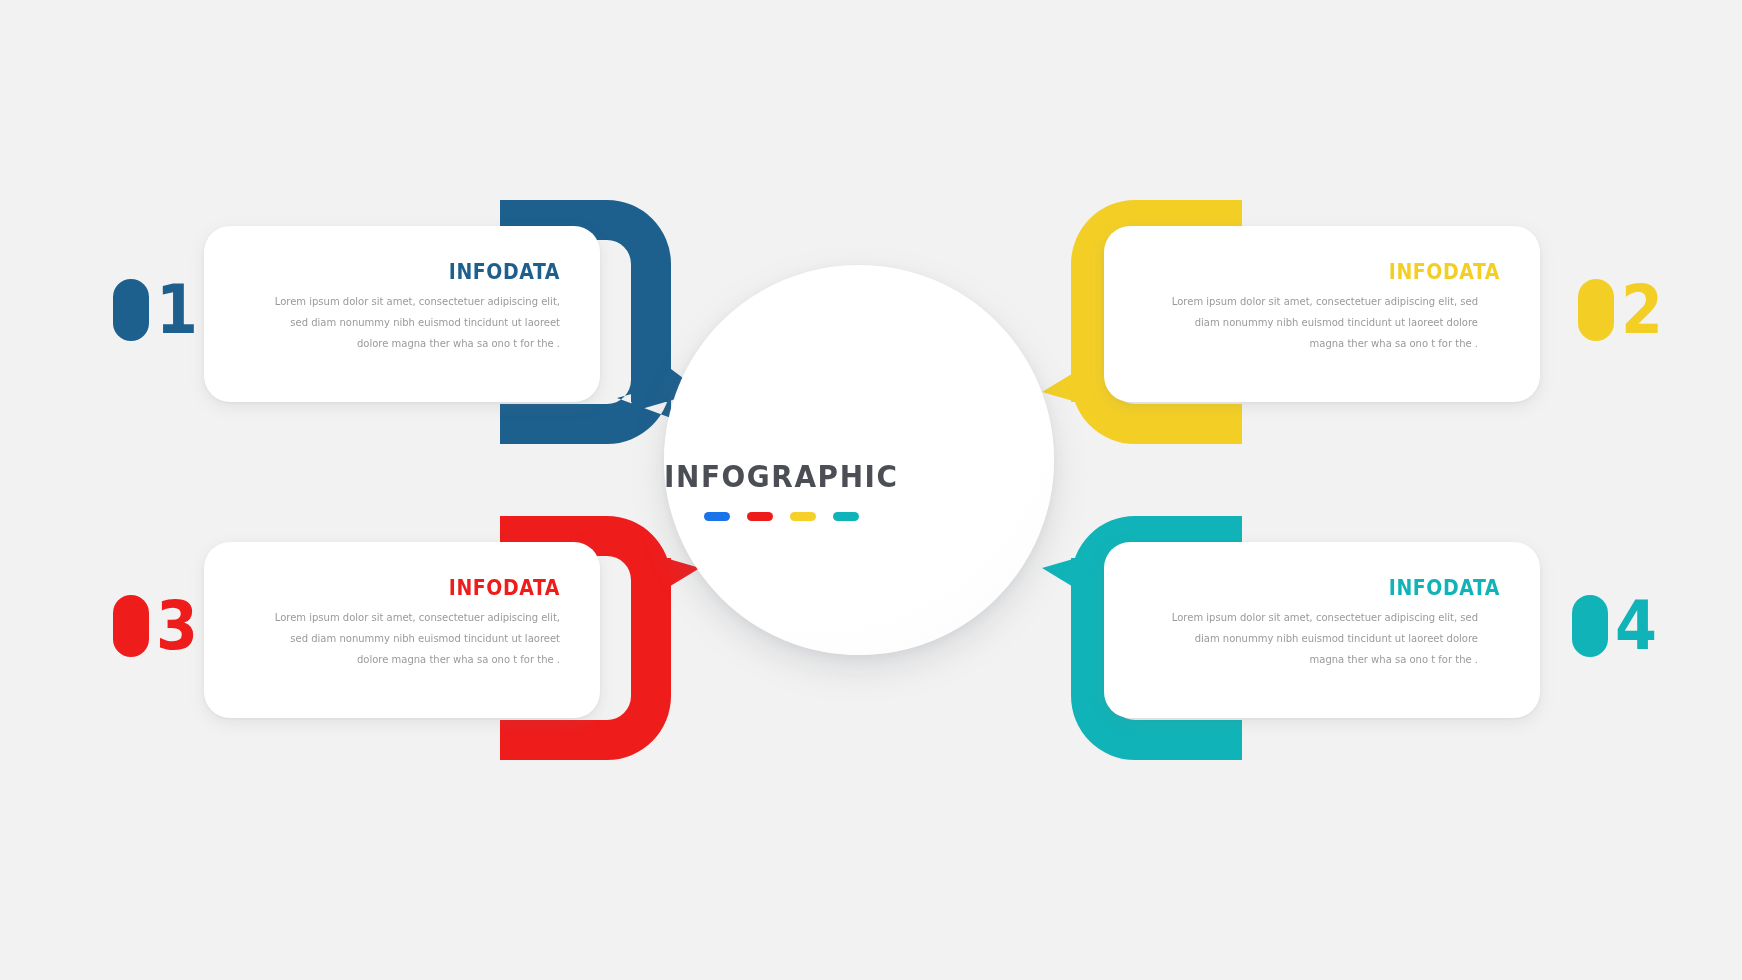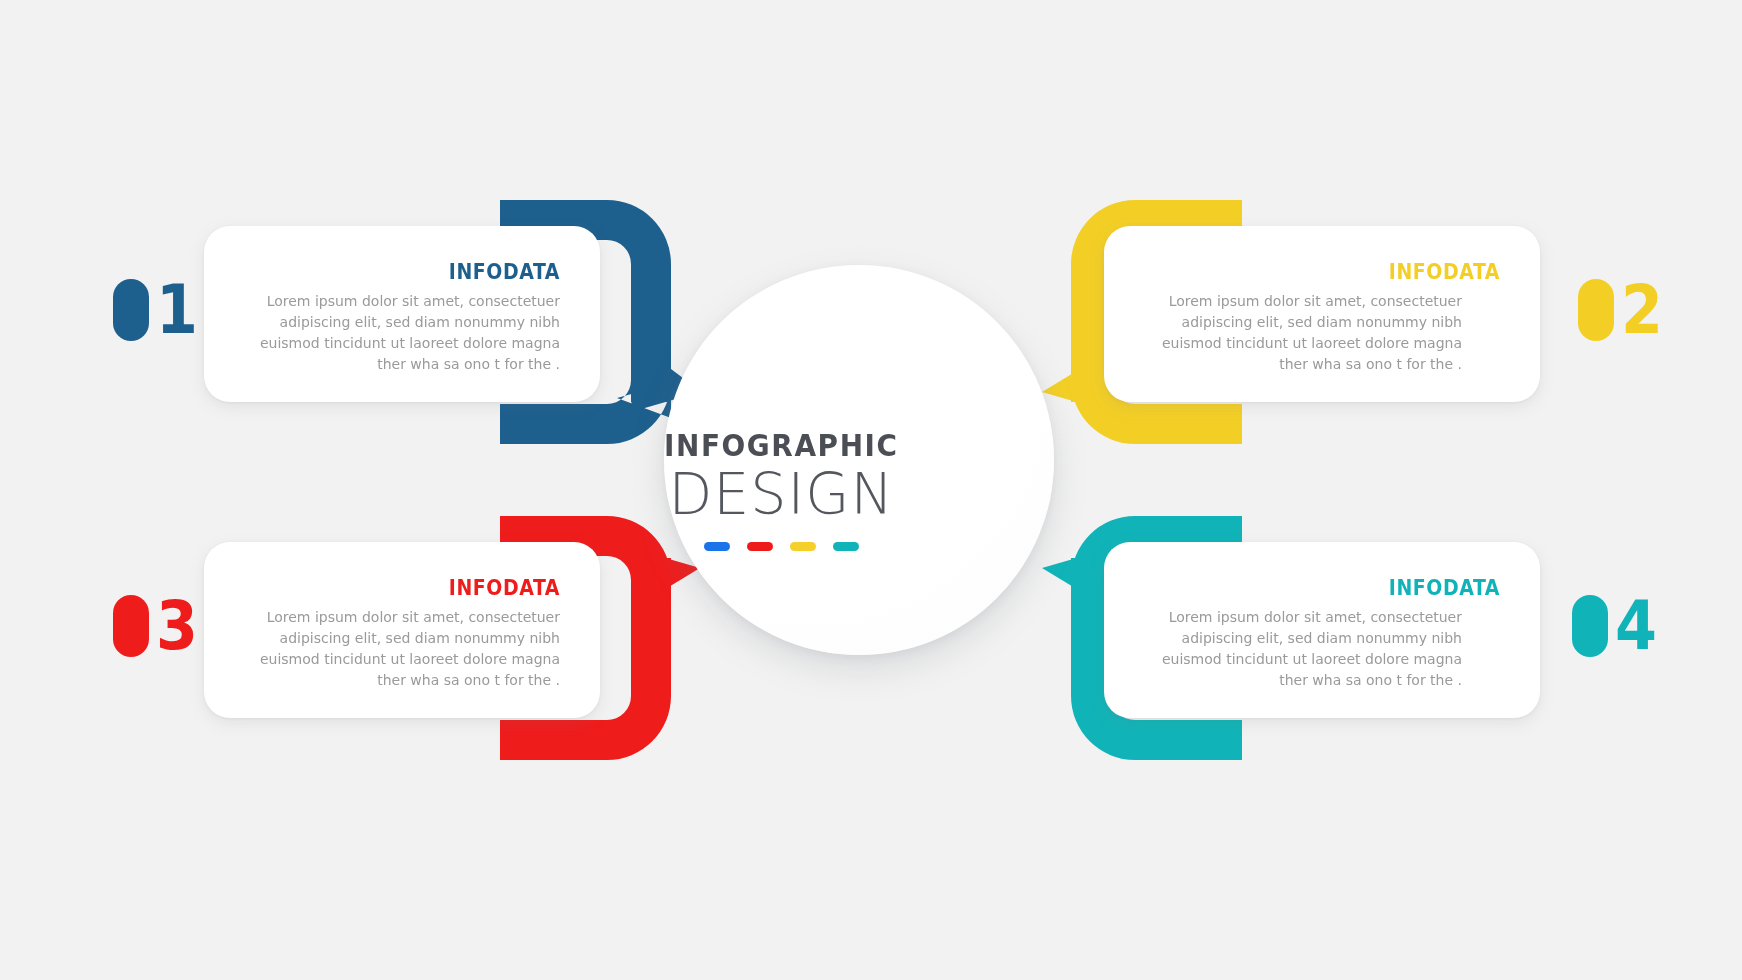--- a/index.html
+++ b/index.html
@@ -51,25 +51,26 @@
 
   .card-title {
     font-size: 21px;
     font-weight: 700;
     letter-spacing: 0.6px;
     margin-bottom: 7px;
     font-family: "DejaVu Sans", sans-serif;
     font-stretch: condensed;
   }
   .card-body {
-    font-size: 14px;
+    font-size: 10px;
     line-height: 21px;
     color: #9a9a9a;
     font-family: "DejaVu Sans", sans-serif;
     max-width: 310px;
+    margin-left: 16px;
   }
 
   #card1 .card-title { color: #1d5f8d; }
   #card2 .card-title { color: #f3cf26; }
   #card3 .card-title { color: #ef1c1c; }
   #card4 .card-title { color: #10b4b8; }
 
   
   #center-circle {
     position: absolute;
@@ -262,21 +263,20 @@
   </div>
 
   <div class="card" id="card4">
     <div class="card-title">INFODATA</div>
     <div class="card-body">Lorem ipsum dolor sit amet, consectetuer adipiscing elit, sed diam nonummy nibh euismod tincidunt ut laoreet dolore magna  ther wha sa ono t for the .</div>
   </div>
 
   <div id="center-circle">
     <div id="center-inner">
       <div id="center-title">INFOGRAPHIC</div>
-      <div id="center-subtitle">DESIGN</div>
       <div id="dash-row">
         <span class="dash" style="background: rgb(26, 115, 232);"></span>
         <span class="dash" style="background: rgb(238, 27, 27);"></span>
         <span class="dash" style="background: rgb(245, 207, 42);"></span>
         <span class="dash" style="background: rgb(16, 180, 184);"></span>
       </div>
     </div>
   </div>
 
   <div class="badge" id="badge1">

